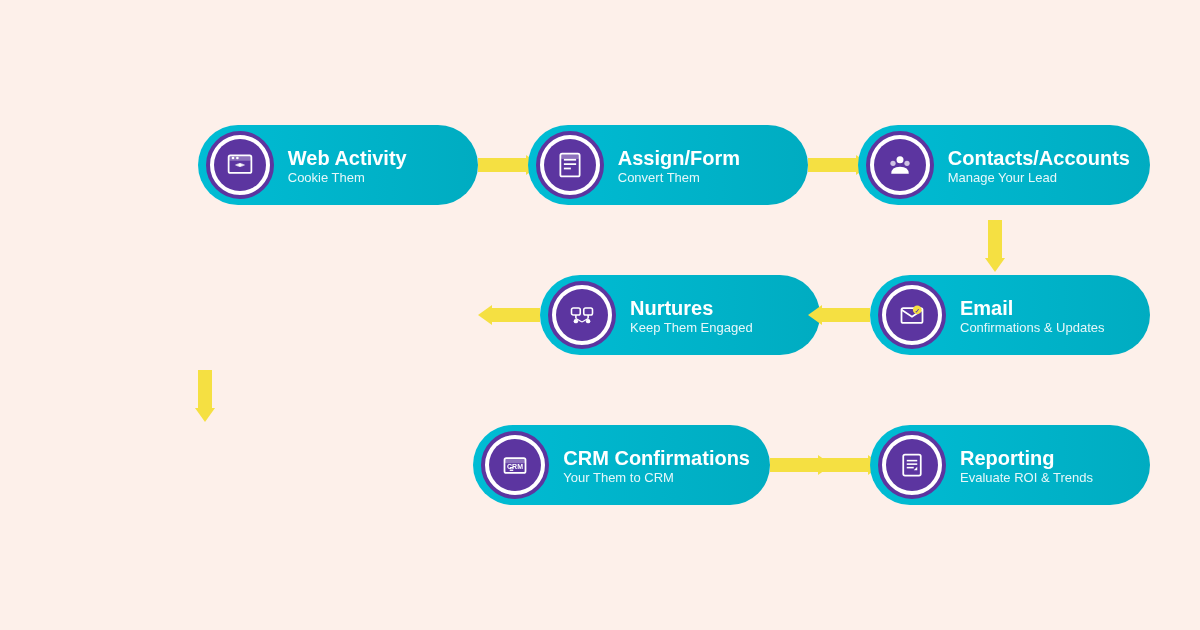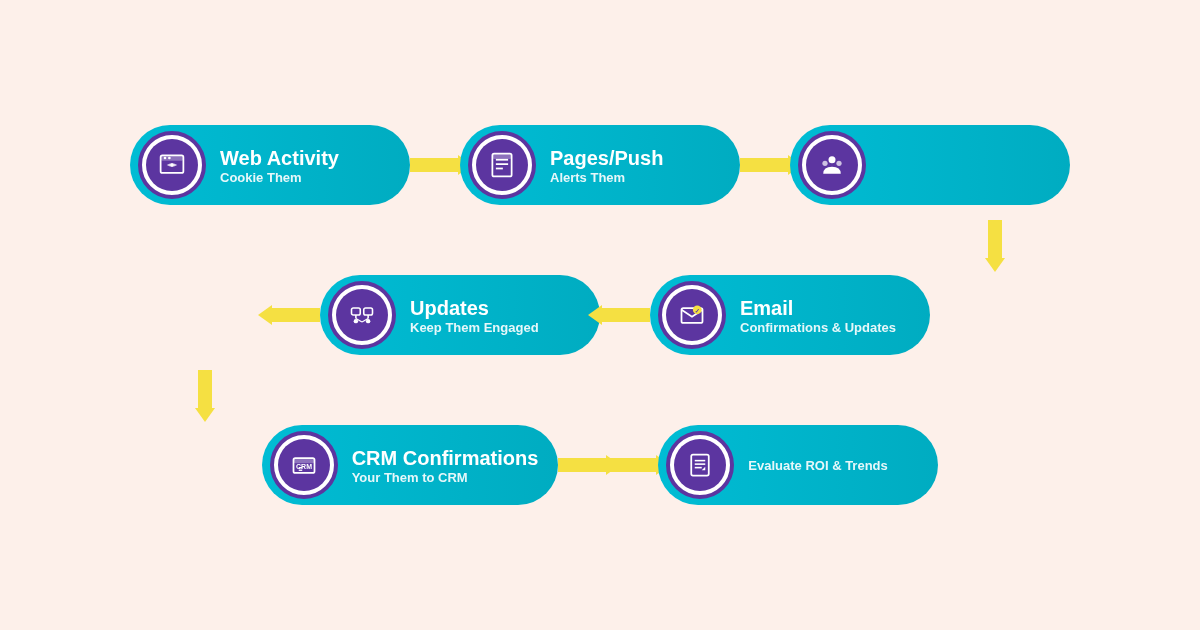--- a/index.html
+++ b/index.html
@@ -15,21 +15,21 @@
     }
     .diagram {
       width: 1100px;
       display: flex;
       flex-direction: column;
       gap: 0;
     }
     .row {
       display: flex;
       align-items: center;
-      justify-content: center;
+      justify-content: flex-end;
       gap: 0;
       height: 110px;
     }
     .pill {
       display: flex;
       align-items: center;
       background: linear-gradient(90deg, #00bcd4, #00acc1);
       border-radius: 50px;
       height: 80px;
       padding: 0 20px 0 8px;
@@ -70,21 +70,21 @@
     .pill-title {
       color: white;
       font-size: 20px;
       font-weight: 800;
       line-height: 1.2;
       white-space: nowrap;
     }
     .pill-subtitle {
       color: white;
       font-size: 13px;
-      font-weight: 700;
+      font-weight: 400;
       opacity: 0.9;
     }
   </style>
 </head>
 <body>
 
 <div class="diagram">
 
   <div class="row">
 
@@ -117,39 +117,43 @@
           <svg viewBox="0 0 32 32">
             <rect x="5" y="3" width="22" height="26" rx="2" fill="none" stroke="white" stroke-width="2"></rect>
             <line x1="9" y1="10" x2="23" y2="10" stroke="white" stroke-width="2"></line>
             <line x1="9" y1="15" x2="23" y2="15" stroke="white" stroke-width="2"></line>
             <line x1="9" y1="20" x2="17" y2="20" stroke="white" stroke-width="2"></line>
             <rect x="5" y="3" width="22" height="6" rx="2" fill="white" opacity="0.3"></rect>
           </svg>
         </div>
       </div>
       <div class="pill-text">
-        <span class="pill-title">Pages/Push</span>
-        <span class="pill-subtitle">Alerts Them</span>
+        <span class="pill-title">Assign/Form</span>
+        <span class="pill-subtitle">Convert Them</span>
       </div>
     </div>
 
     <div style="width:50px;height:14px;background:#f5e042;position:relative;flex-shrink:0;">
       <div style="position:absolute;right:-12px;top:50%;transform:translateY(-50%);width:0;height:0;border-top:10px solid transparent;border-bottom:10px solid transparent;border-left:14px solid #f5e042;"></div>
     </div>
 
     <div class="pill">
       <div class="pill-icon-wrap">
         <div class="pill-icon-inner">
           <svg viewBox="0 0 32 32">
             <circle cx="16" cy="10" r="4" fill="white"></circle>
             <path d="M6 26 Q6 18 16 18 Q26 18 26 26" fill="white"></path>
             <circle cx="8" cy="14" r="3" fill="white" opacity="0.7"></circle>
             <circle cx="24" cy="14" r="3" fill="white" opacity="0.7"></circle>
           </svg>
         </div>
+      </div>
+      <div class="pill-text">
+        <span class="pill-title">Contacts/Accounts</span>
+        <span class="pill-subtitle">Manage Your Lead</span>
       </div>
     </div>
   </div>
 
   <div style="display:flex;justify-content:flex-end;width:1100px;padding-right:148px;height:40px;">
     <div style="width:14px;height:40px;background:#f5e042;position:relative;">
       <div style="position:absolute;bottom:-12px;left:50%;transform:translateX(-50%);width:0;height:0;border-left:10px solid transparent;border-right:10px solid transparent;border-top:14px solid #f5e042;"></div>
     </div>
   </div>
 
@@ -169,21 +173,21 @@
             <rect x="18" y="8" width="10" height="8" rx="2" fill="none" stroke="white" stroke-width="1.8"></rect>
             <line x1="23" y1="16" x2="23" y2="20" stroke="white" stroke-width="1.8"></line>
             <circle cx="9" cy="23" r="2.5" fill="white"></circle>
             <circle cx="23" cy="23" r="2.5" fill="white"></circle>
             <line x1="9" y1="20" x2="16" y2="24" stroke="white" stroke-width="1.5"></line>
             <line x1="23" y1="20" x2="16" y2="24" stroke="white" stroke-width="1.5"></line>
           </svg>
         </div>
       </div>
       <div class="pill-text">
-        <span class="pill-title">Updates</span>
+        <span class="pill-title">Nurtures</span>
         <span class="pill-subtitle">Keep Them Engaged</span>
       </div>
     </div>
 
     <div style="width:50px;height:14px;background:#f5e042;position:relative;flex-shrink:0;">
       <div style="position:absolute;left:-12px;top:50%;transform:translateY(-50%);width:0;height:0;border-top:10px solid transparent;border-bottom:10px solid transparent;border-right:14px solid #f5e042;"></div>
     </div>
 
     <div class="pill">
       <div class="pill-icon-wrap">
@@ -244,18 +248,19 @@
           <svg viewBox="0 0 32 32">
             <rect x="6" y="4" width="20" height="24" rx="2" fill="none" stroke="white" stroke-width="2"></rect>
             <line x1="10" y1="11" x2="22" y2="11" stroke="white" stroke-width="1.8"></line>
             <line x1="10" y1="15" x2="22" y2="15" stroke="white" stroke-width="1.8"></line>
             <line x1="10" y1="19" x2="18" y2="19" stroke="white" stroke-width="1.8"></line>
             <path d="M18 22 L22 18 L22 22 Z" fill="white"></path>
           </svg>
         </div>
       </div>
       <div class="pill-text">
+        <span class="pill-title">Reporting</span>
         <span class="pill-subtitle">Evaluate ROI &amp; Trends</span>
       </div>
     </div>
   </div>
 
 </div>
 
 </body></html>

